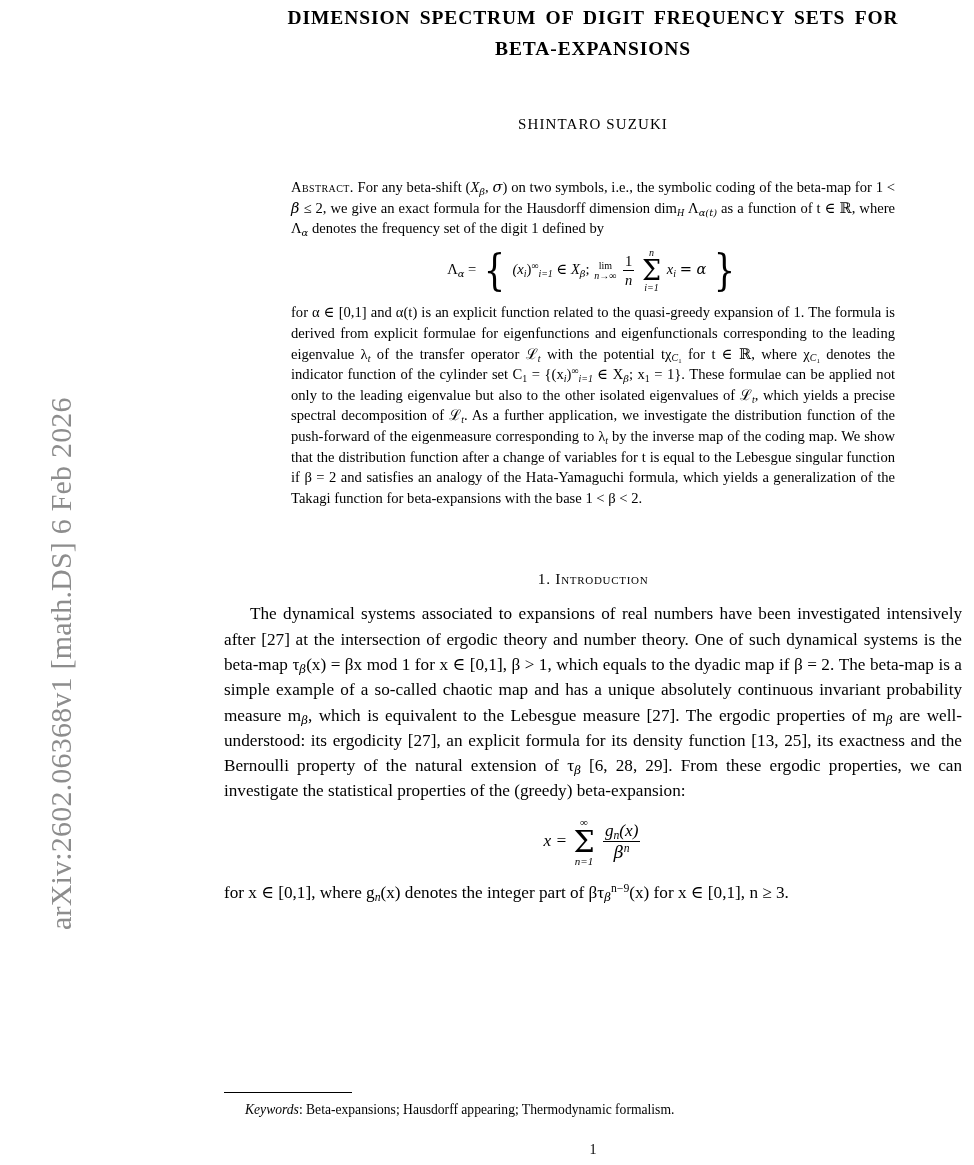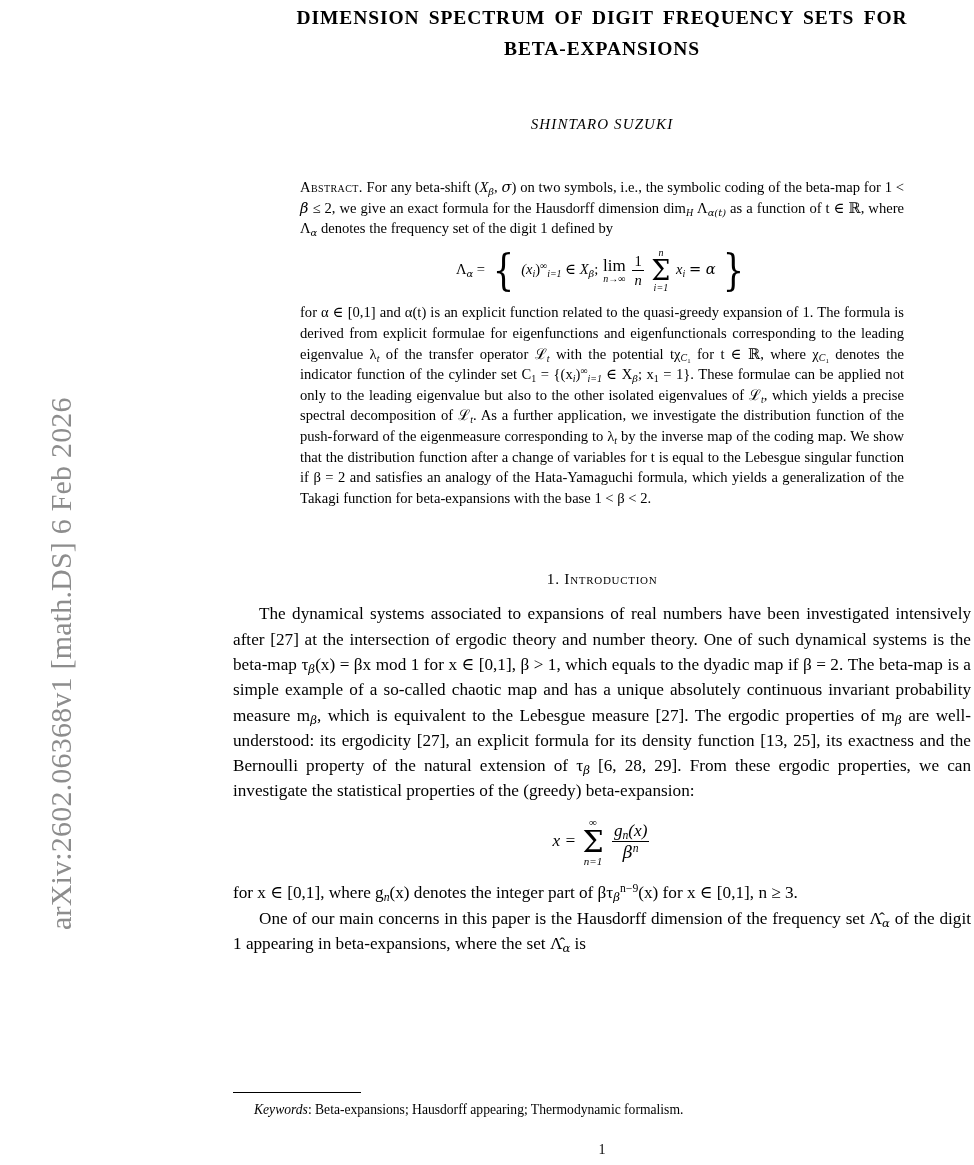--- a/index.html
+++ b/index.html
@@ -33,21 +33,21 @@
     white-space: nowrap;
     font-family: "Liberation Serif", "DejaVu Serif", serif;
     font-size: 30px;
     letter-spacing: 0.2px;
     color: #8d8d8d;
   }
 
   
   #page {
     position: absolute;
-    left: 233px;
+    left: 224px;
     top: 0;
     width: 738px;
     height: 1165px;
   }
 
   .title {
     text-align: center;
     font-size: 19.5px;
     font-weight: bold;
     letter-spacing: 0.9px;
@@ -56,21 +56,20 @@
     padding-top: 2px;
   }
   .title .ln { display: block; white-space: nowrap; }
   .title .ln1 { word-spacing: 3.5px; }
 
   .author {
     text-align: center;
     font-size: 15px;
     letter-spacing: 1.1px;
     margin-top: 52px;
-    font-style: italic;
   }
 
   
   .abstract {
     margin: 44px auto 0 auto;
     width: 604px;
     font-size: 14.6px;
     line-height: 20.6px;
     text-align: justify;
     text-justify: inter-word;
@@ -131,21 +130,21 @@
   .sum-stack .sig { display: block; font-size: 27px; font-family: "DejaVu Serif", serif; line-height: 0.95; }
   .sum-stack .lim-bot { display: block; font-size: 10px; font-style: italic; }
 
   .lim-stack {
     display: inline-block;
     vertical-align: middle;
     text-align: center;
     line-height: 1;
     margin: 0 1px;
   }
-  .lim-stack .lim-op { display: block; font-size: 17px; font-style: normal; }
+  .lim-stack .lim-op { display: block; font-size: 10px; font-style: normal; }
   .lim-stack .lim-sub { display: block; font-size: 10px; font-style: italic; }
 
   .frac {
     display: inline-block;
     vertical-align: middle;
     text-align: center;
     line-height: 1.12;
     margin: 0 2px;
   }
   .frac .num { display: block; padding: 0 2px 1px 2px; }
@@ -257,21 +256,20 @@
         <span class="lim-bot">n=1</span>
       </span>
       <span class="frac">
         <span class="num"><span class="mi">g</span><sub class="mi">n</sub><span class="mi">(x)</span></span>
         <span class="den"><span class="mgreek">β</span><sup class="mi">n</sup></span>
       </span>
     </div>
 
     <p><span>for x ∈ [0,1], where g</span><sub class="mi">n</sub><span>(x) denotes the integer part of βτ</span><sub class="mgreek">β</sub><sup>n−9</sup><span>(x) for x ∈ [0,1], n ≥ 3.</span></p>
 
-    <p class="indent"><span>One of our main concerns in this paper is the Hausdorff dimension of the frequency set Λ̂</span><sub class="mgreek">α</sub><span> of the digit 1 appearing in beta-expansions, where the set Λ̂</span><sub class="mgreek">α</sub><span> is</span></p>
   </div>
 
   <div class="footnote">
     <div class="fn-rule"></div>
     <div class="fn-line"><span class="it">Keywords</span><span>: Beta-expansions; Hausdorff appearing; Thermodynamic formalism.</span></div>
   </div>
 
   <div class="page-number">1</div>
 
 </div>

